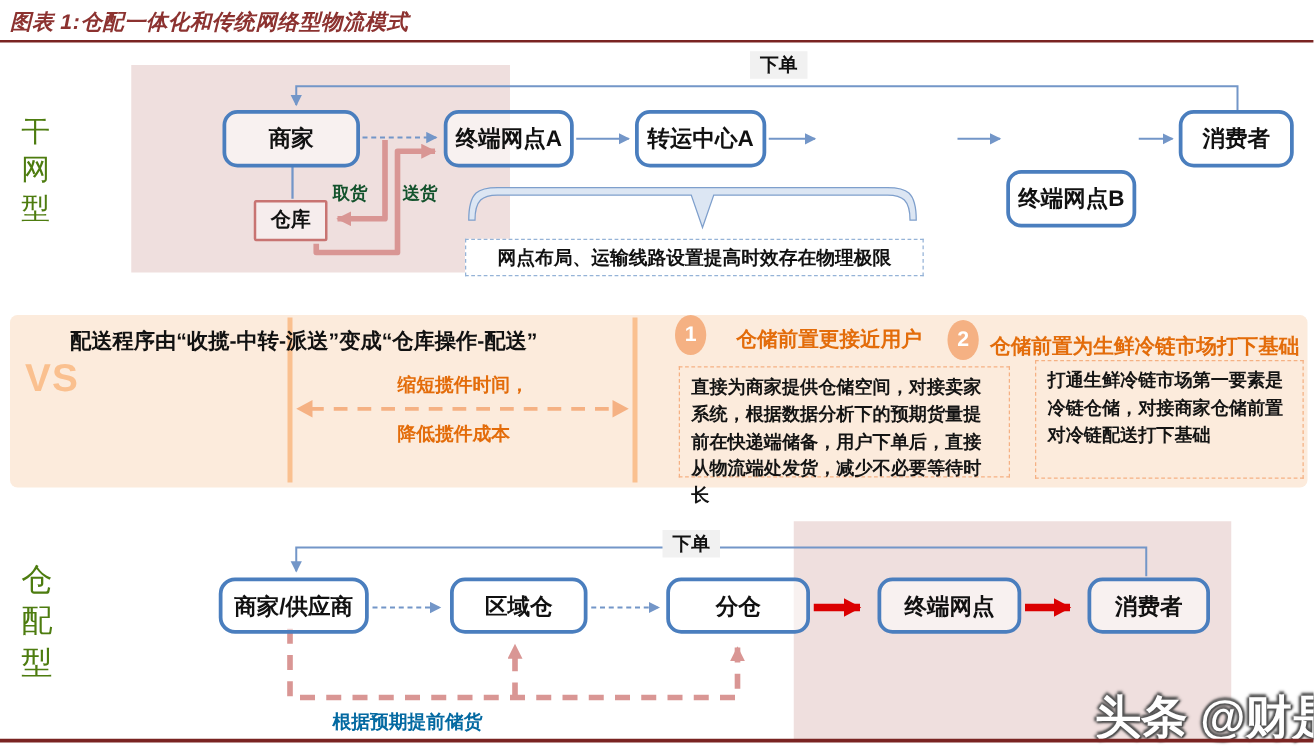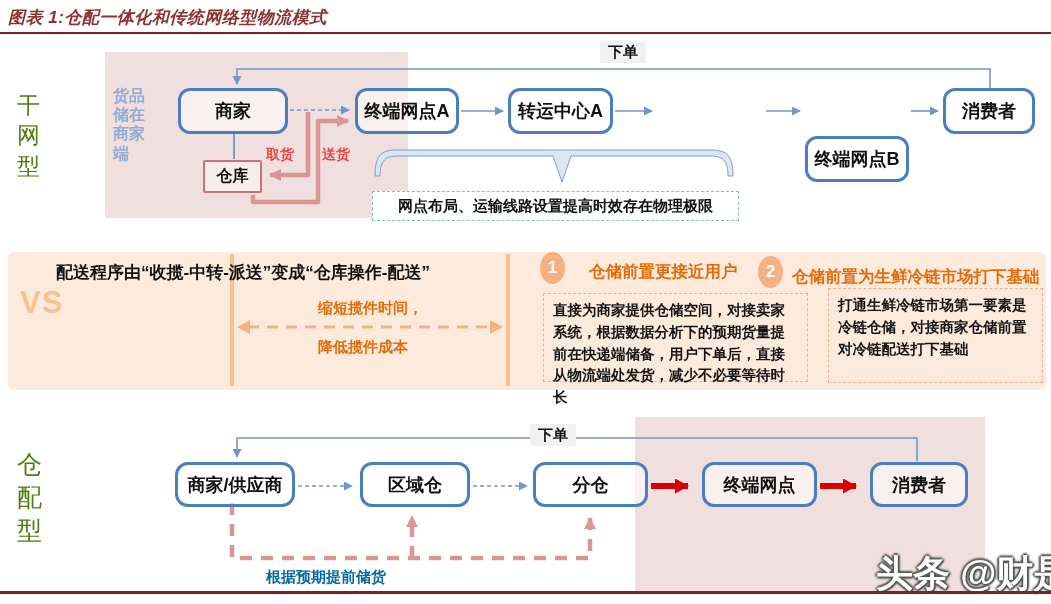--- a/index.html
+++ b/index.html
@@ -24,21 +24,21 @@
   .storage-note{left:113px;top:86px;width:42px;word-break:break-all;line-height:1.2;font-size:16px;font-weight:bold;color:#93ACD2;}
   
   .node{border:3px solid #4A7EBE;border-radius:12px;background:rgba(255,255,255,.55);
         font-size:18px;font-weight:bold;color:#111;white-space:nowrap;}
   .node-sm{border:2.5px solid #C87472;border-radius:2px;background:rgba(255,255,255,.45);
         font-size:16px;font-weight:bold;color:#111;}
   .t-node{top:88px;height:40px;}
   .b-node{top:462px;height:39px;}
   
   .order-chip{width:46px;height:22px;background:#F1F1F1;font-size:15px;font-weight:bold;color:#111;}
-  .red-lbl{font-size:14px;font-weight:bold;color:#ef4444;white-space:nowrap;}
+  .red-lbl{font-size:14px;font-weight:bold;color:#14532d;white-space:nowrap;}
   .limit-note{left:372px;top:191px;width:365px;height:28px;border:1.5px dashed #95B3D7;background:#fff;
         font-size:15px;font-weight:bold;color:#111;white-space:nowrap;}
   
   .vs{left:20px;top:285px;font-size:31px;font-weight:bold;color:#FAC08F;letter-spacing:1px;}
   .headline{left:56px;top:261px;font-size:17px;font-weight:bold;color:#111;white-space:nowrap;}
   .orange-note{font-size:15px;font-weight:bold;color:#E36C0A;white-space:nowrap;}
   .pt-circle{width:25px;height:32px;border-radius:50%;background:#F5B183;color:#fff;font-size:17px;font-weight:bold;}
   .pt-title{font-size:16.5px;font-weight:bold;color:#E36C0A;white-space:nowrap;}
   .pt-body{border:1.5px dashed #F5B183;font-size:14.5px;font-weight:bold;color:#141414;line-height:1.5;
         padding:6px 9px;box-sizing:border-box;}
@@ -102,21 +102,20 @@
     <line x1="820" y1="486" x2="856" y2="486" stroke="#DB0000" stroke-width="6" marker-end="url(#mRed)"></line>
 
     <polyline points="232,503 232,558 590,558 590,518" fill="none" stroke="#D99694" stroke-width="4.5" stroke-dasharray="12 9" marker-end="url(#mSalmon)"></polyline>
     <line x1="412" y1="558" x2="412" y2="516" stroke="#D99694" stroke-width="4.5" stroke-dasharray="12 9" marker-end="url(#mSalmon)"></line>
   </svg>
 
   <div class="abs fig-title">图表 1:仓配一体化和传统网络型物流模式</div>
   <div class="abs title-rule"></div>
 
   <div class="abs side-label trunk-side">干网型</div>
-  <div class="abs storage-note">货品储在商家端</div>
   <div class="abs fc order-chip" style="left:600px;top:41px;">下单</div>
 
   <div class="abs fc node t-node" style="left:178px;width:104px;">商家</div>
   <div class="abs fc node t-node" style="left:355px;width:98px;">终端网点A</div>
   <div class="abs fc node t-node" style="left:508px;width:99px;">转运中心A</div>
   <div class="abs fc node t-node" style="left:805px;width:98px;margin-top:48px;">终端网点B</div>
   <div class="abs fc node t-node" style="left:943px;width:86px;">消费者</div>
   <div class="abs fc node-sm" style="left:203px;top:160px;width:55px;height:29px;">仓库</div>
 
   <div class="abs red-lbl" style="left:266px;top:146px;">取货</div>

